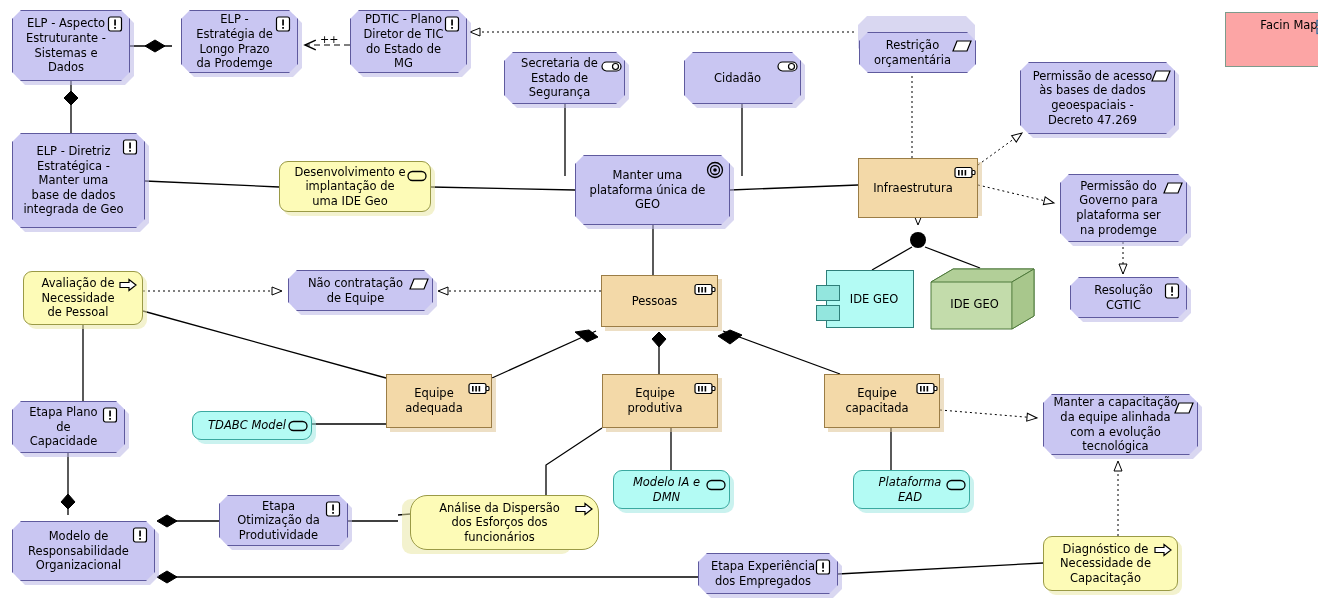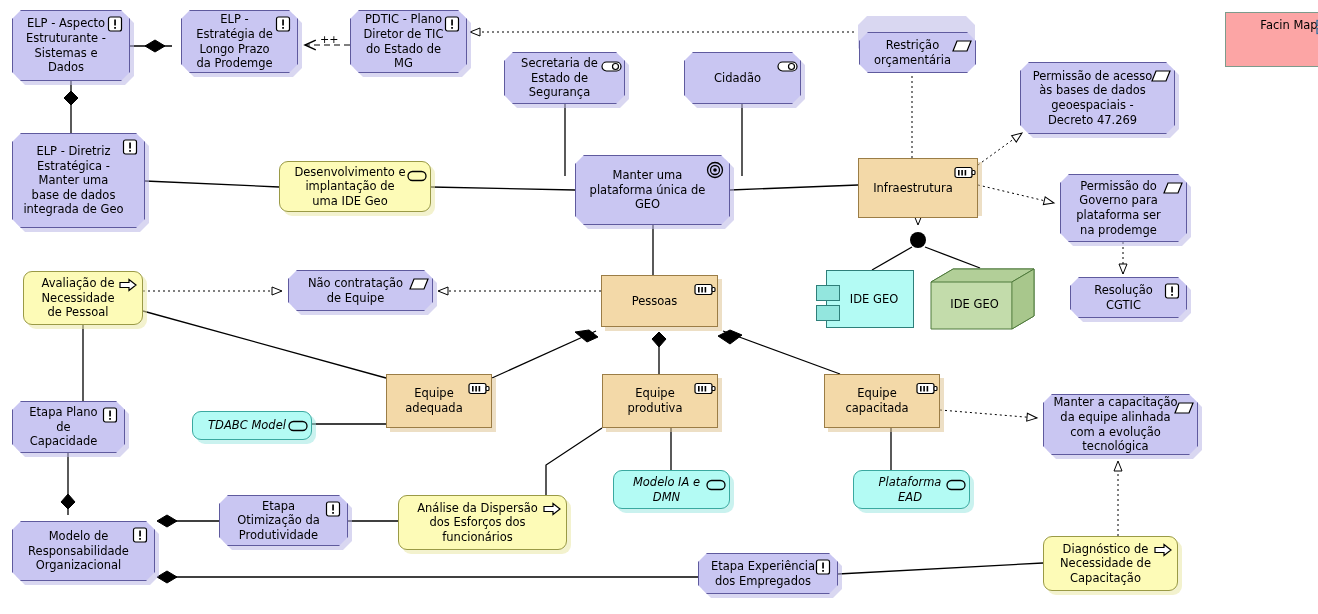--- a/index.html
+++ b/index.html
@@ -483,21 +483,21 @@
 Produtividade</span>
           <span class="icon"><svg viewBox="0 0 18 16" width="18" height="16">
               <rect x="2.5" y="1" width="13" height="14" rx="2" fill="#fff" stroke="#000" stroke-width="1.2"></rect>
               <rect x="8.2" y="3.5" width="1.7" height="6" fill="#000"></rect>
               <rect x="8.2" y="11" width="1.7" height="1.8" fill="#000"></rect>
             </svg></span>
         </div>
       </div>
       <div style="position: absolute; left: 398px; top: 495px; width: 169px; height: 55px;">
         <div class="rnd-shadow" style="position: absolute; left: 4px; top: 4px; width: 169px; height: 55px;"></div>
-        <div class="node rnd" style="position: absolute; left: 0px; top: 0px; width: 169px; height: 55px;">
+        <div class="node rnd" style="position: absolute; left: 12px; top: 0px; width: 189px; height: 55px; border-radius: 17px;">
           <span class="lbl">Análise da Dispersão
 dos Esforços dos
 funcionários</span>
           <span class="icon"><svg viewBox="0 0 18 14" width="18" height="14">
               <path d="M1,4.5 L10,4.5 L10,1.5 L17,7 L10,12.5 L10,9.5 L1,9.5 z" fill="#fff" stroke="#000" stroke-width="1.2"></path>
             </svg></span>
         </div>
       </div>
       <div style="position: absolute; left: 12px; top: 521px; width: 143px; height: 60px;">
         <div class="oct-shadow" style="position: absolute; left: 4px; top: 4px; width: 143px; height: 60px;"></div>

